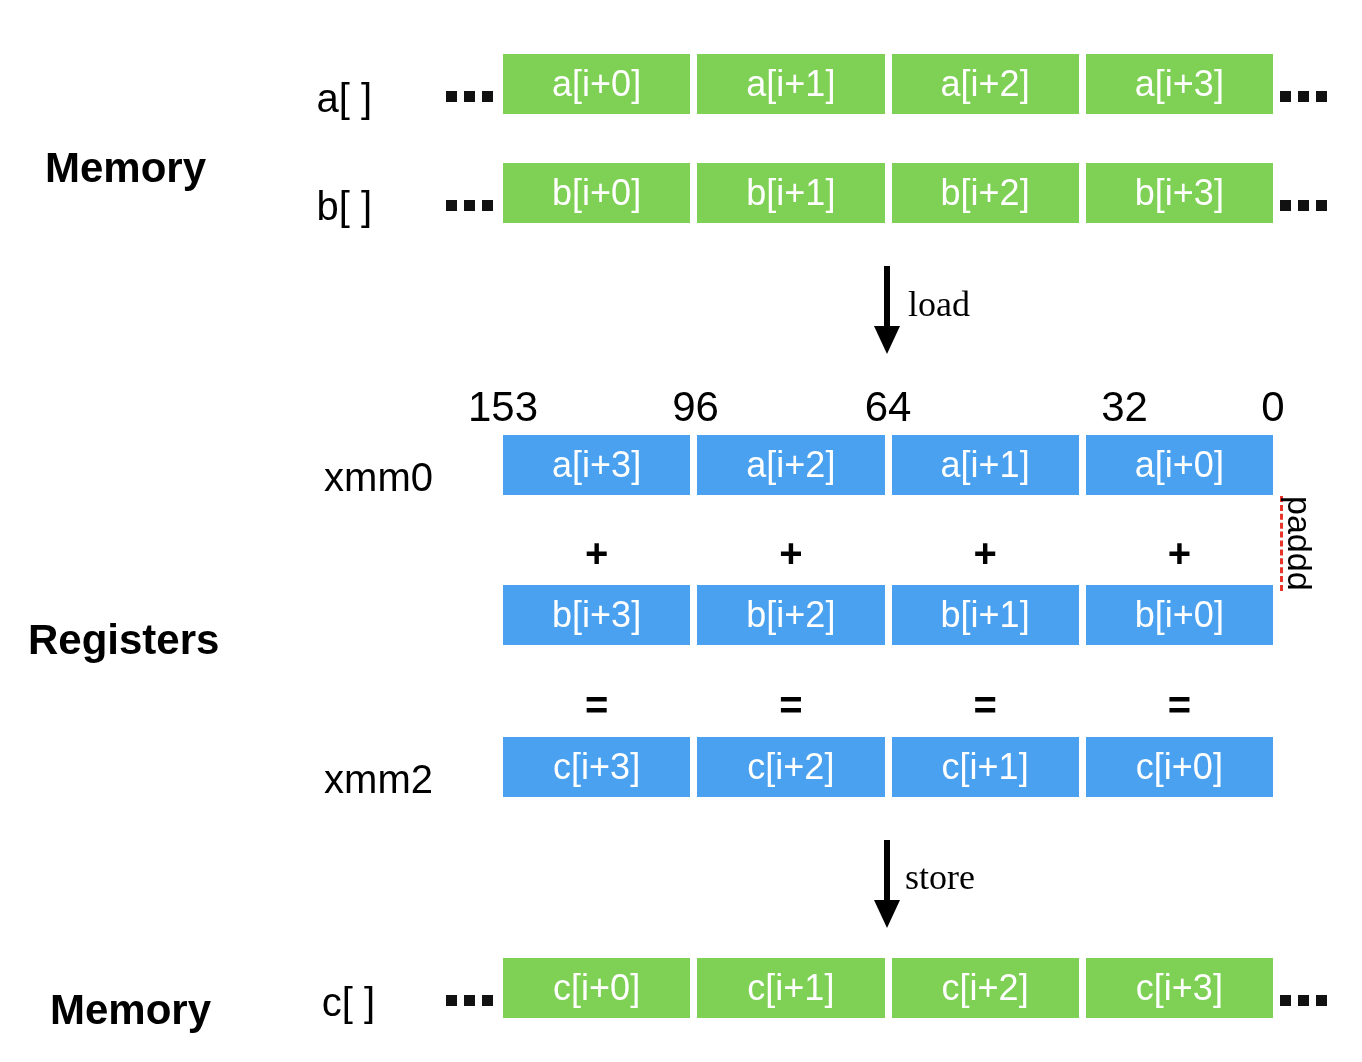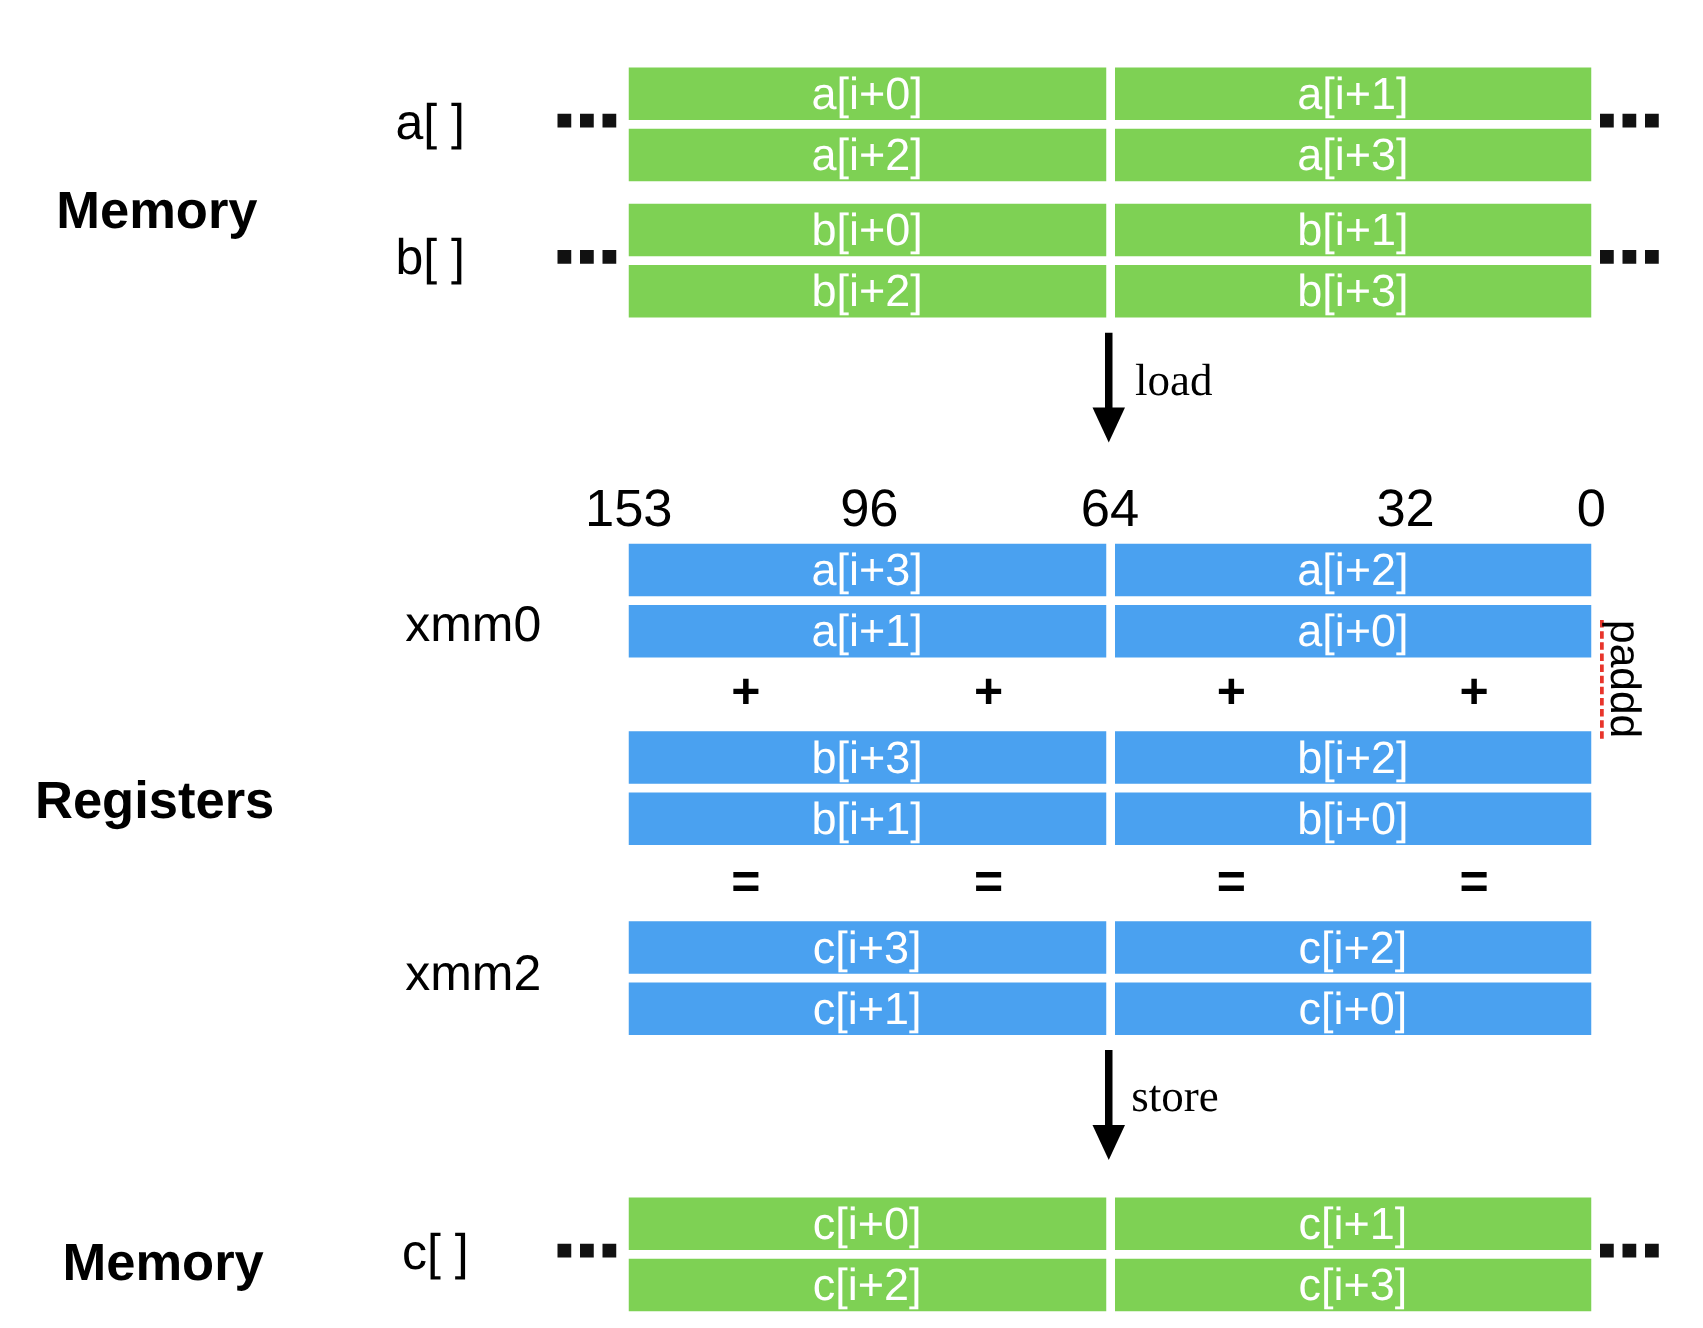--- a/index.html
+++ b/index.html
@@ -5,21 +5,21 @@
   html,body{margin:0;padding:0;background:#ffffff;}
   .canvas{
     position:relative;width:1362px;height:1062px;background:#ffffff;
     font-family:"Liberation Sans", sans-serif;color:#000;overflow:hidden;
   }
   .abs{position:absolute;}
   .section-label{font-weight:bold;font-size:42px;line-height:44px;margin-top:10px;}
   .row-label{font-size:40px;line-height:44px;text-align:right;width:150px;}
   .grid-row{
     left:503px;width:770px;height:60px;
-    display:grid;grid-template-columns:repeat(2,1fr);gap:7px;
+    display:grid;grid-template-columns:repeat(4,1fr);gap:7px;
   }
   .cell{
     display:flex;align-items:center;justify-content:center;
     color:#ffffff;font-size:36px;
   }
   .dots{display:flex;gap:7px;align-items:center;height:84px;}
   .dots i{display:block;width:11px;height:11px;background:#111;}
   .bit-labels{left:503px;top:383px;width:770px;height:44px;font-size:42px;}
   .bit-labels span{position:absolute;transform:translateX(-50%);white-space:nowrap;}
   .op-row{
@@ -89,21 +89,21 @@
   <div class="abs bit-labels">
     <span style="left:0%;">153</span>
     <span style="left:25%;text-align:center;">96</span>
     <span style="left:50%;">64</span>
     <span style="left:75%;margin-left:44px;">32</span>
     <span style="left:100%;">0</span>
   </div>
 
   <div class="abs section-label" style="left:28px;top:608px;">Registers</div>
 
-  <div class="abs row-label" style="left:283px;top:478px;">xmm0</div>
+  <div class="abs row-label" style="left:283px;top:455px;">xmm0</div>
   <div class="abs grid-row" style="top:435px;">
       <div class="cell" style="background: rgb(74, 161, 240);">a[i+3]</div>
       <div class="cell" style="background: rgb(74, 161, 240);">a[i+2]</div>
       <div class="cell" style="background: rgb(74, 161, 240);">a[i+1]</div>
       <div class="cell" style="background: rgb(74, 161, 240);">a[i+0]</div>
     </div>
 
   <div class="abs op-row" style="top:530px;">
       <span>+</span>
       <span>+</span>

